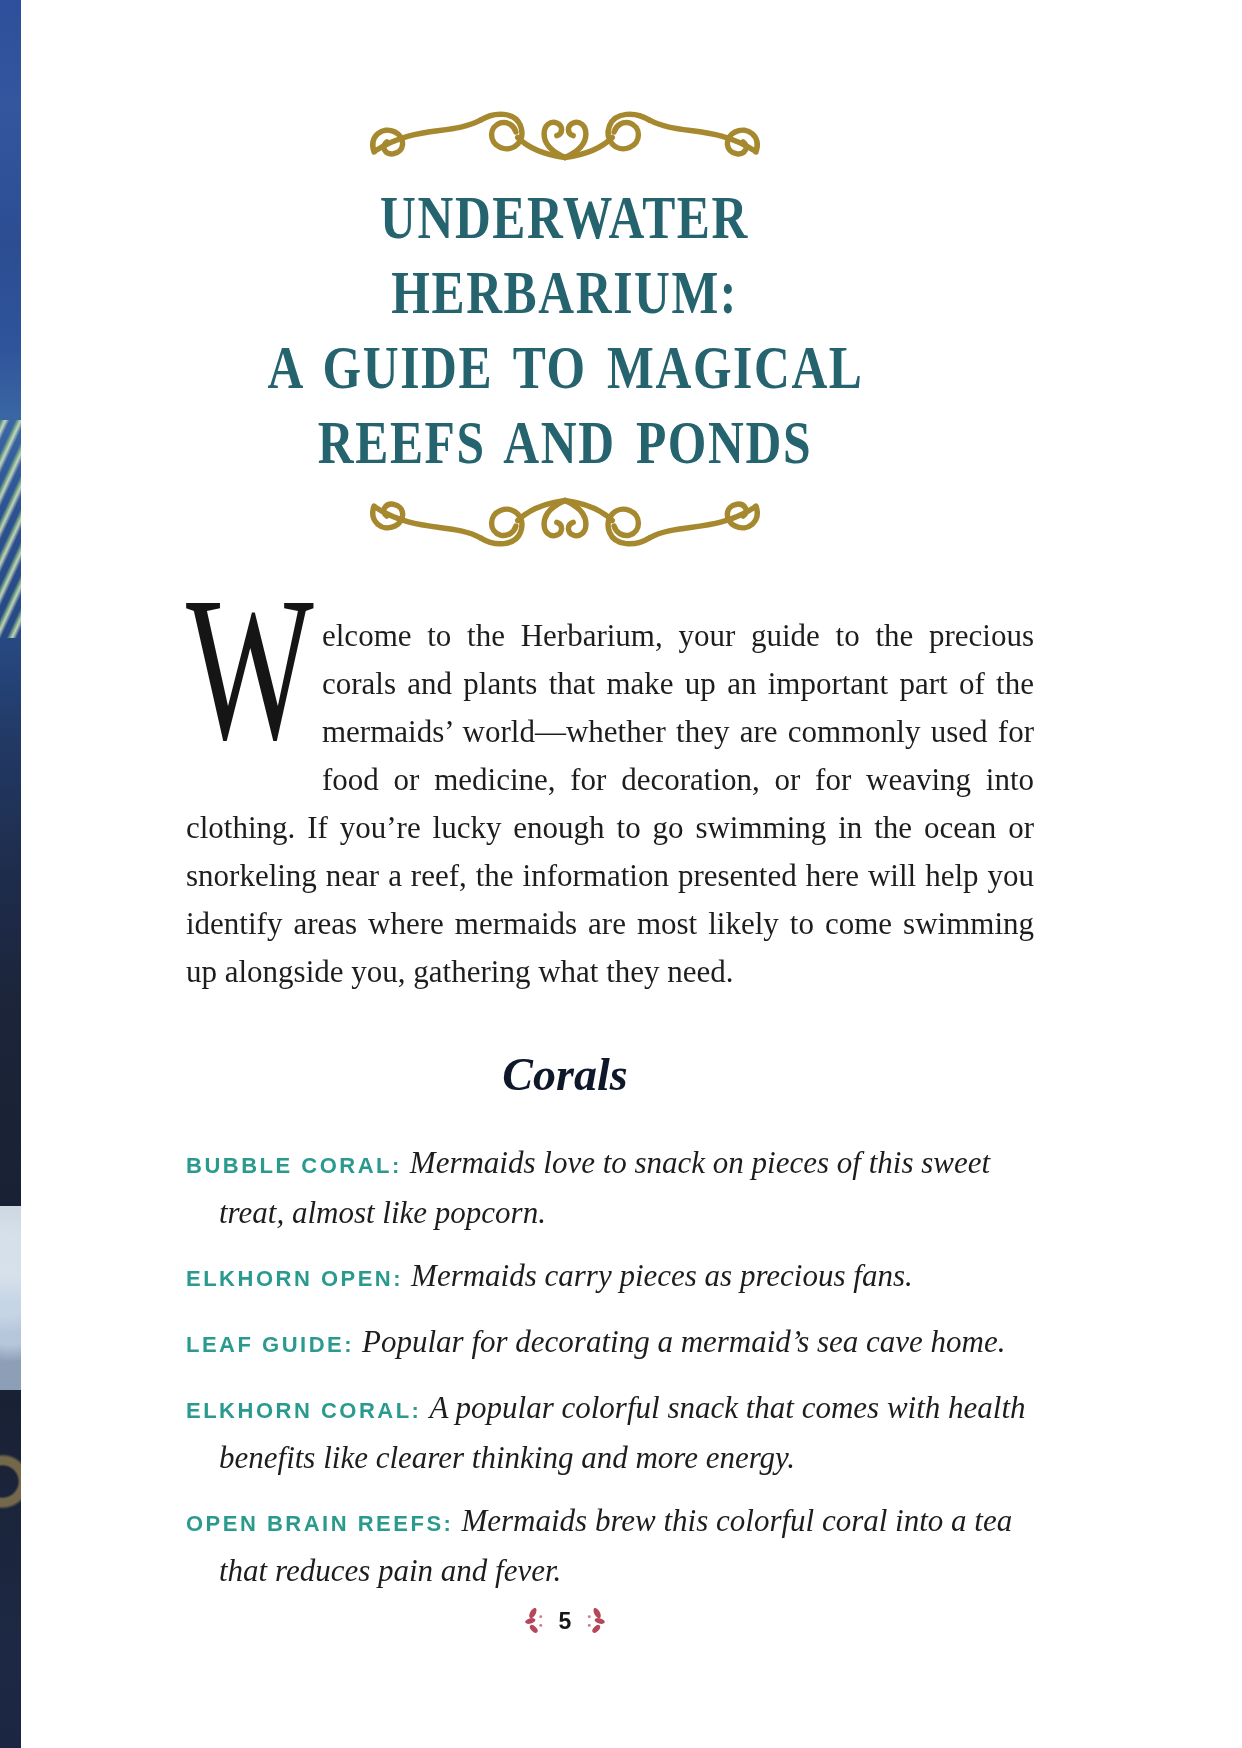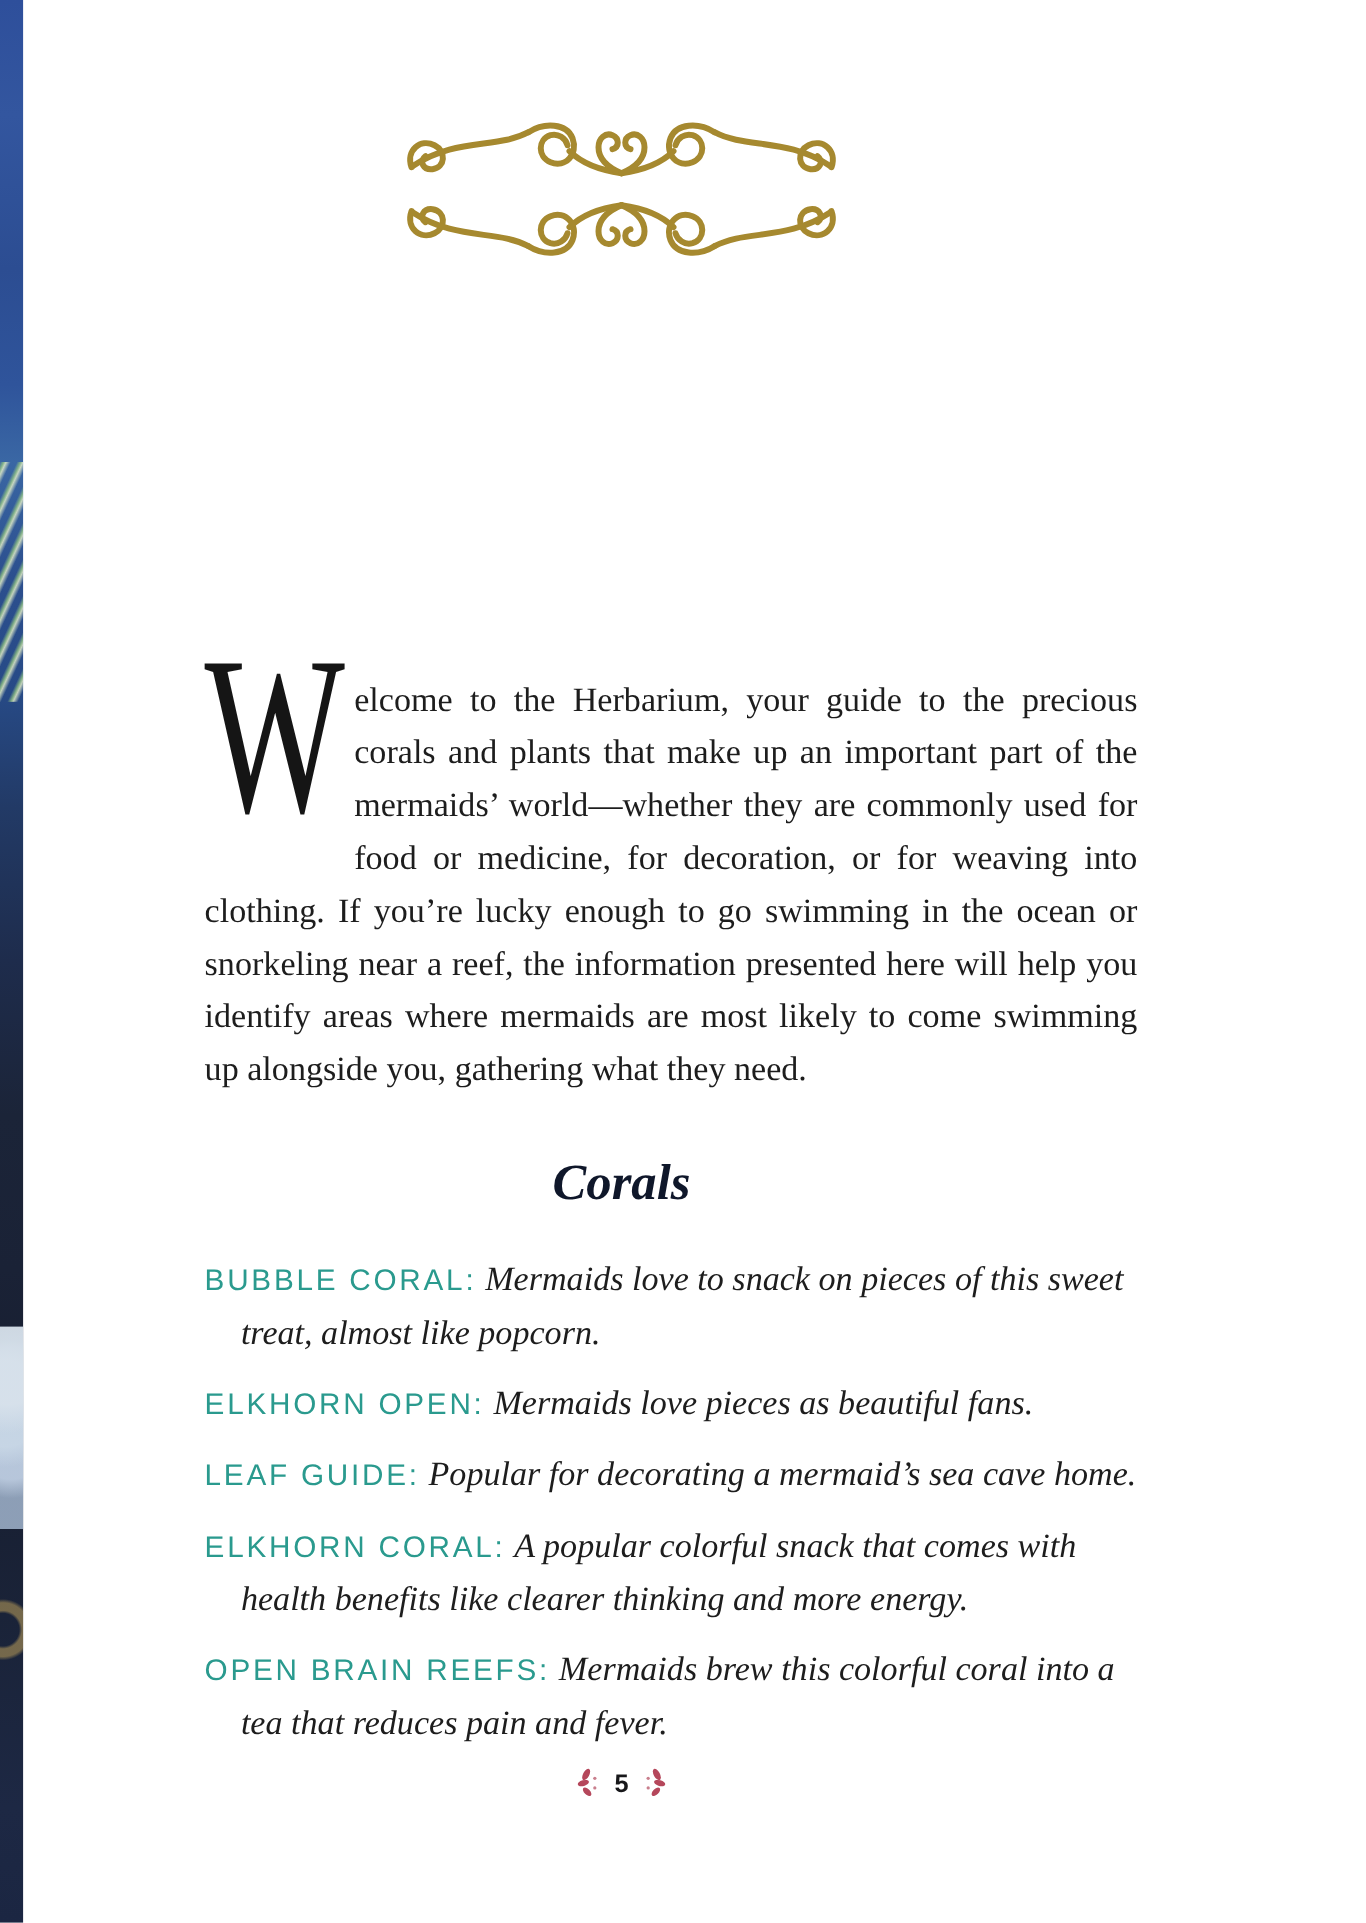--- a/index.html
+++ b/index.html
@@ -66,21 +66,21 @@
   .section-heading {
     margin:52px 90px 38px 0; text-align:center;
     font-style:italic; font-weight:bold; font-size:46px; color:#0f172a;
   }
   .entry {
     font-size:31px; line-height:47px; margin:0 0 16px;
     padding-left:33px; text-indent:-33px;
   }
   .entry .term {
     font-family:"Liberation Sans", sans-serif;
-    font-weight:normal; font-size:27px; letter-spacing:2.5px;
+    font-weight:bold; font-size:22px; letter-spacing:2.5px;
     color:#2a9a8e; margin-right:8px;
   }
   .entry .desc { font-style:italic; }
 
   
   .footer {
     position:absolute; left:165px; top:1606px; width:800px;
     display:flex; align-items:center; justify-content:center; gap:13px;
   }
   .page-num {
@@ -104,20 +104,26 @@
     <g id="flhalf" fill="none" stroke="#a6892f" stroke-width="6" stroke-linecap="round">
       <path d="M10,62 C4,45 19,33 33,40 C45,46 44,62 31,64 C22,65 17,56 24,51"></path>
       <path d="M11,61 C55,32 95,44 127,27"></path>
       <path d="M127,27 C143,17 165,18 171,33 C177,49 164,63 149,57 C136,52 136,34 149,30 C157,28 164,33 166,40"></path>
       <path d="M168,46 C180,58 198,65 220,68"></path>
       <path d="M220,68 C206,62 197,53 197,42 C197,33 204,27 211,30 C218,33 218,42 211,44"></path>
     </g>
     <use href="#flhalf" transform="translate(440 0) scale(-1 1)"></use>
   </svg>
 
+  <h1 class="title">
+    <span class="title-line"><span>UNDERWATER</span></span>
+    <span class="title-line"><span>HERBARIUM:</span></span>
+    <span class="title-line"><span>A GUIDE TO MAGICAL</span></span>
+    <span class="title-line"><span>REEFS AND PONDS</span></span>
+  </h1>
 
   <svg class="flourish flipped" viewBox="0 0 440 80">
     <g fill="none" stroke="#a6892f" stroke-width="6" stroke-linecap="round">
       <path d="M10,62 C4,45 19,33 33,40 C45,46 44,62 31,64 C22,65 17,56 24,51"></path>
       <path d="M11,61 C55,32 95,44 127,27"></path>
       <path d="M127,27 C143,17 165,18 171,33 C177,49 164,63 149,57 C136,52 136,34 149,30 C157,28 164,33 166,40"></path>
       <path d="M168,46 C180,58 198,65 220,68"></path>
       <path d="M220,68 C206,62 197,53 197,42 C197,33 204,27 211,30 C218,33 218,42 211,44"></path>
     </g>
     <use href="#flhalf" transform="translate(440 0) scale(-1 1)"></use>
@@ -130,21 +136,21 @@
         <span>W</span>
       </span><span>elcome to the Herbarium, your guide to the precious corals and plants that make up an important part of the mermaids’ world—whether they are commonly used for food or medicine, for decoration, or for weaving into clothing. If you’re lucky enough to go swimming in the ocean or snorkeling near a reef, the information presented here will help you identify areas where mermaids are most likely to come swimming up alongside you, gathering what they need.</span>
   </p>
 
   <h2 class="section-heading">Corals</h2>
 
   <p class="entry">
     <span class="term">BUBBLE CORAL:</span><span class="desc">Mermaids love to snack on pieces of this sweet treat, almost like popcorn.</span>
   </p>
   <p class="entry">
-    <span class="term">ELKHORN OPEN:</span><span class="desc">Mermaids love pieces as beautiful fans.</span>
+    <span class="term">ELKHORN OPEN:</span><span class="desc">Mermaids carry pieces as precious fans.</span>
   </p>
   <p class="entry">
     <span class="term">LEAF GUIDE:</span><span class="desc">Popular for decorating a mermaid’s sea cave home.</span>
   </p>
   <p class="entry">
     <span class="term">ELKHORN CORAL:</span><span class="desc">A popular colorful snack that comes with health benefits like clearer thinking and more energy.</span>
   </p>
   <p class="entry">
     <span class="term">OPEN BRAIN REEFS:</span><span class="desc">Mermaids brew this colorful coral into a tea that reduces pain and fever.</span>
   </p>

